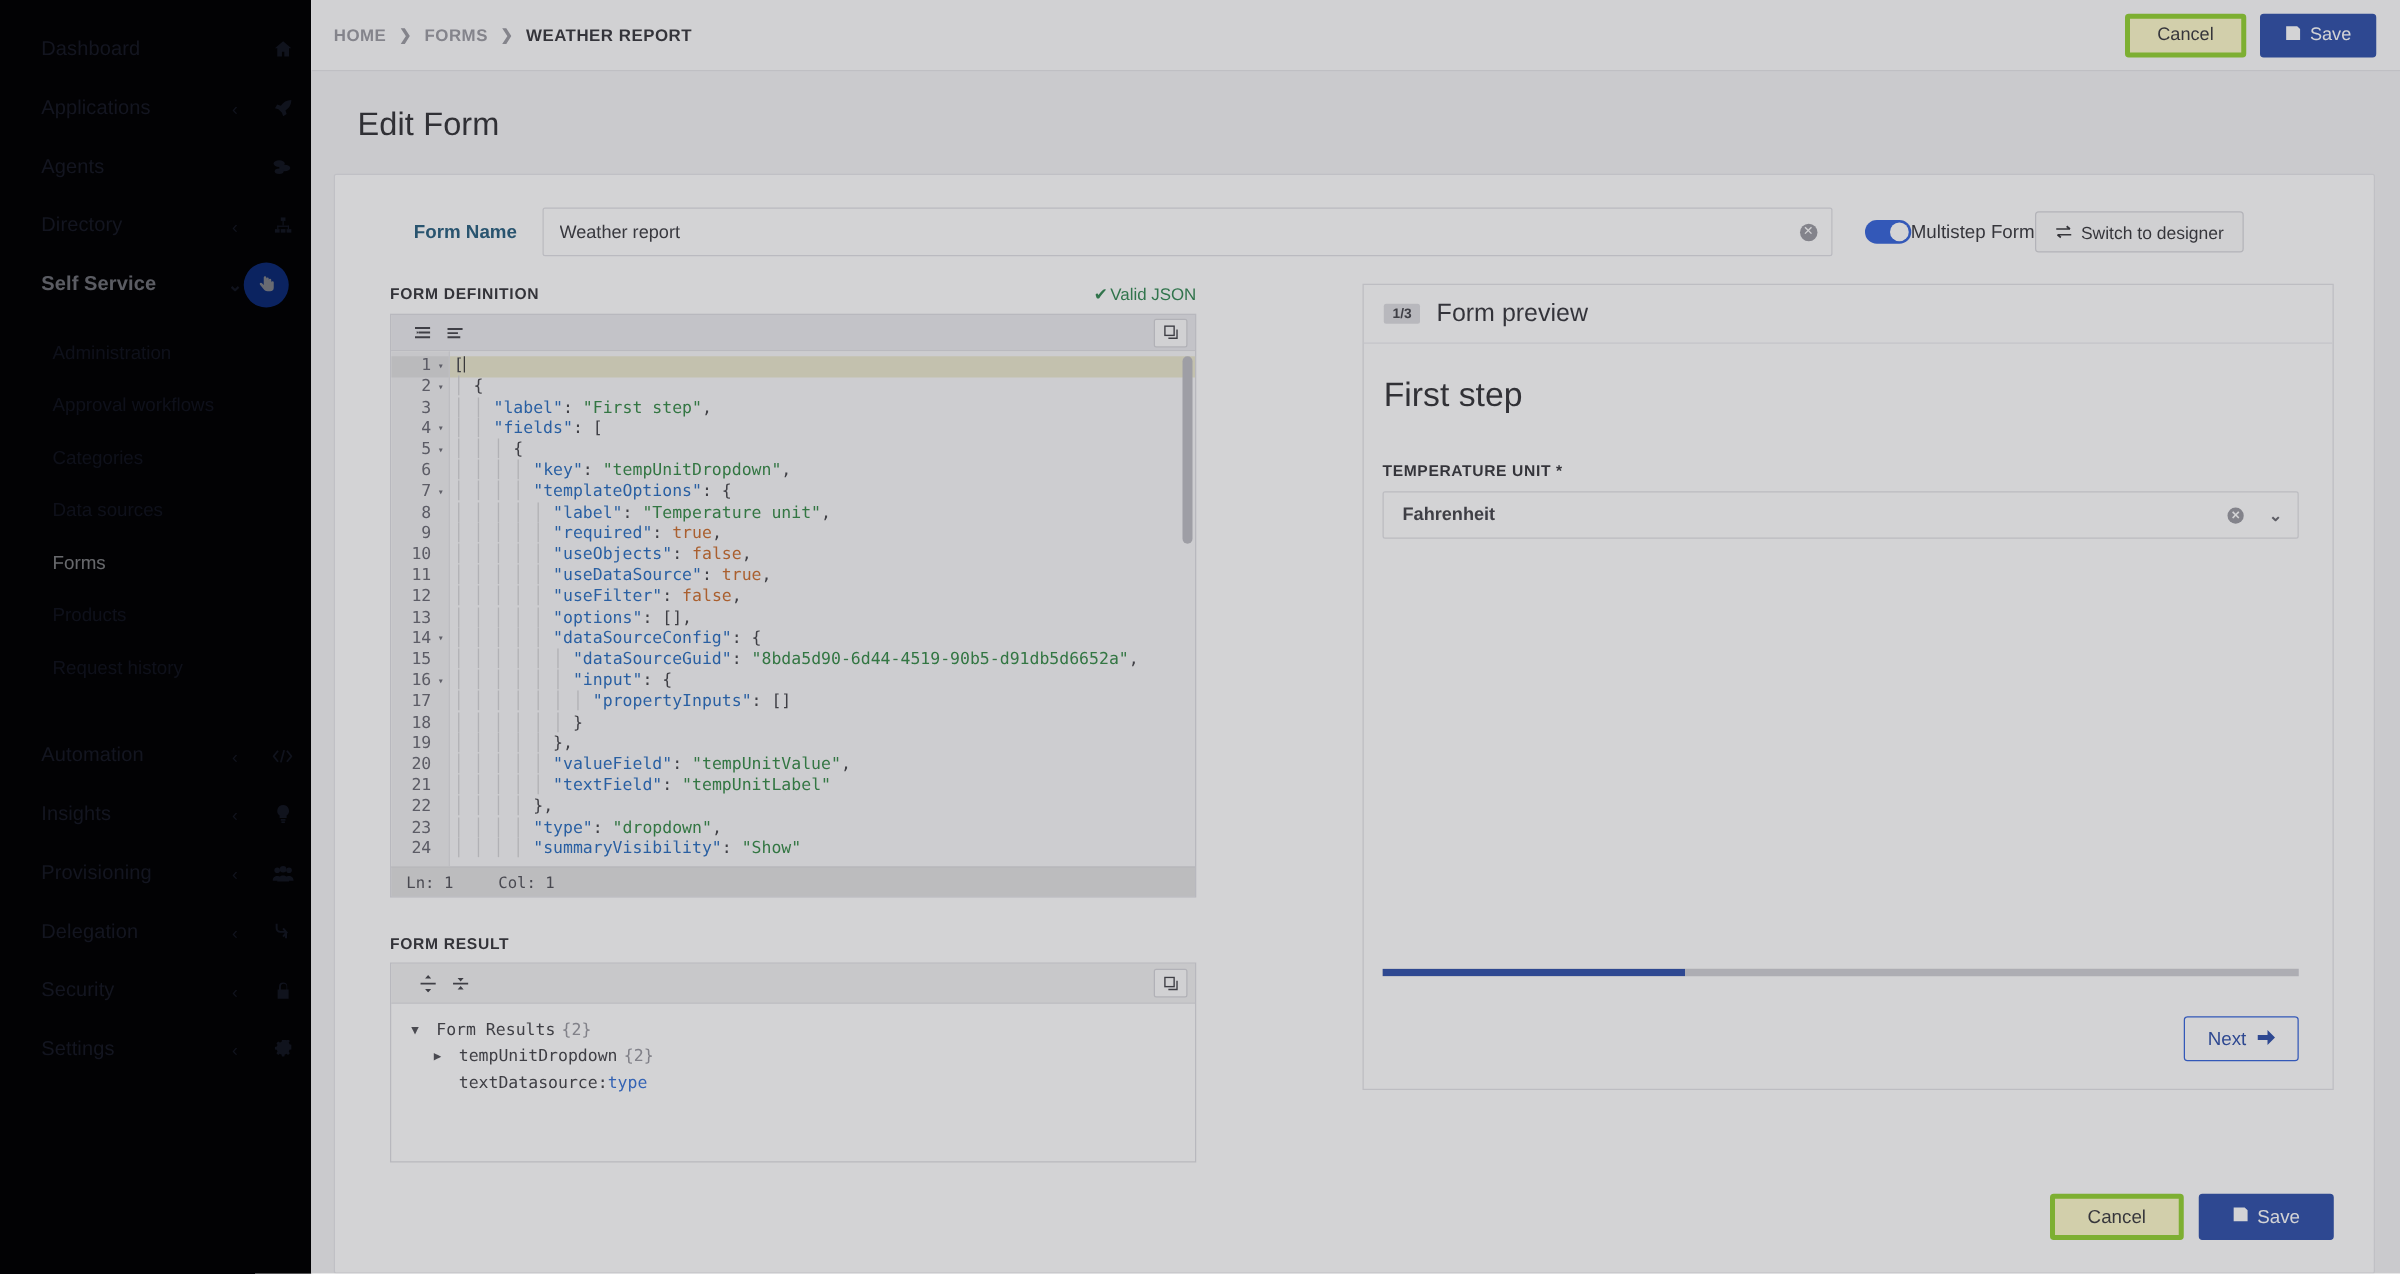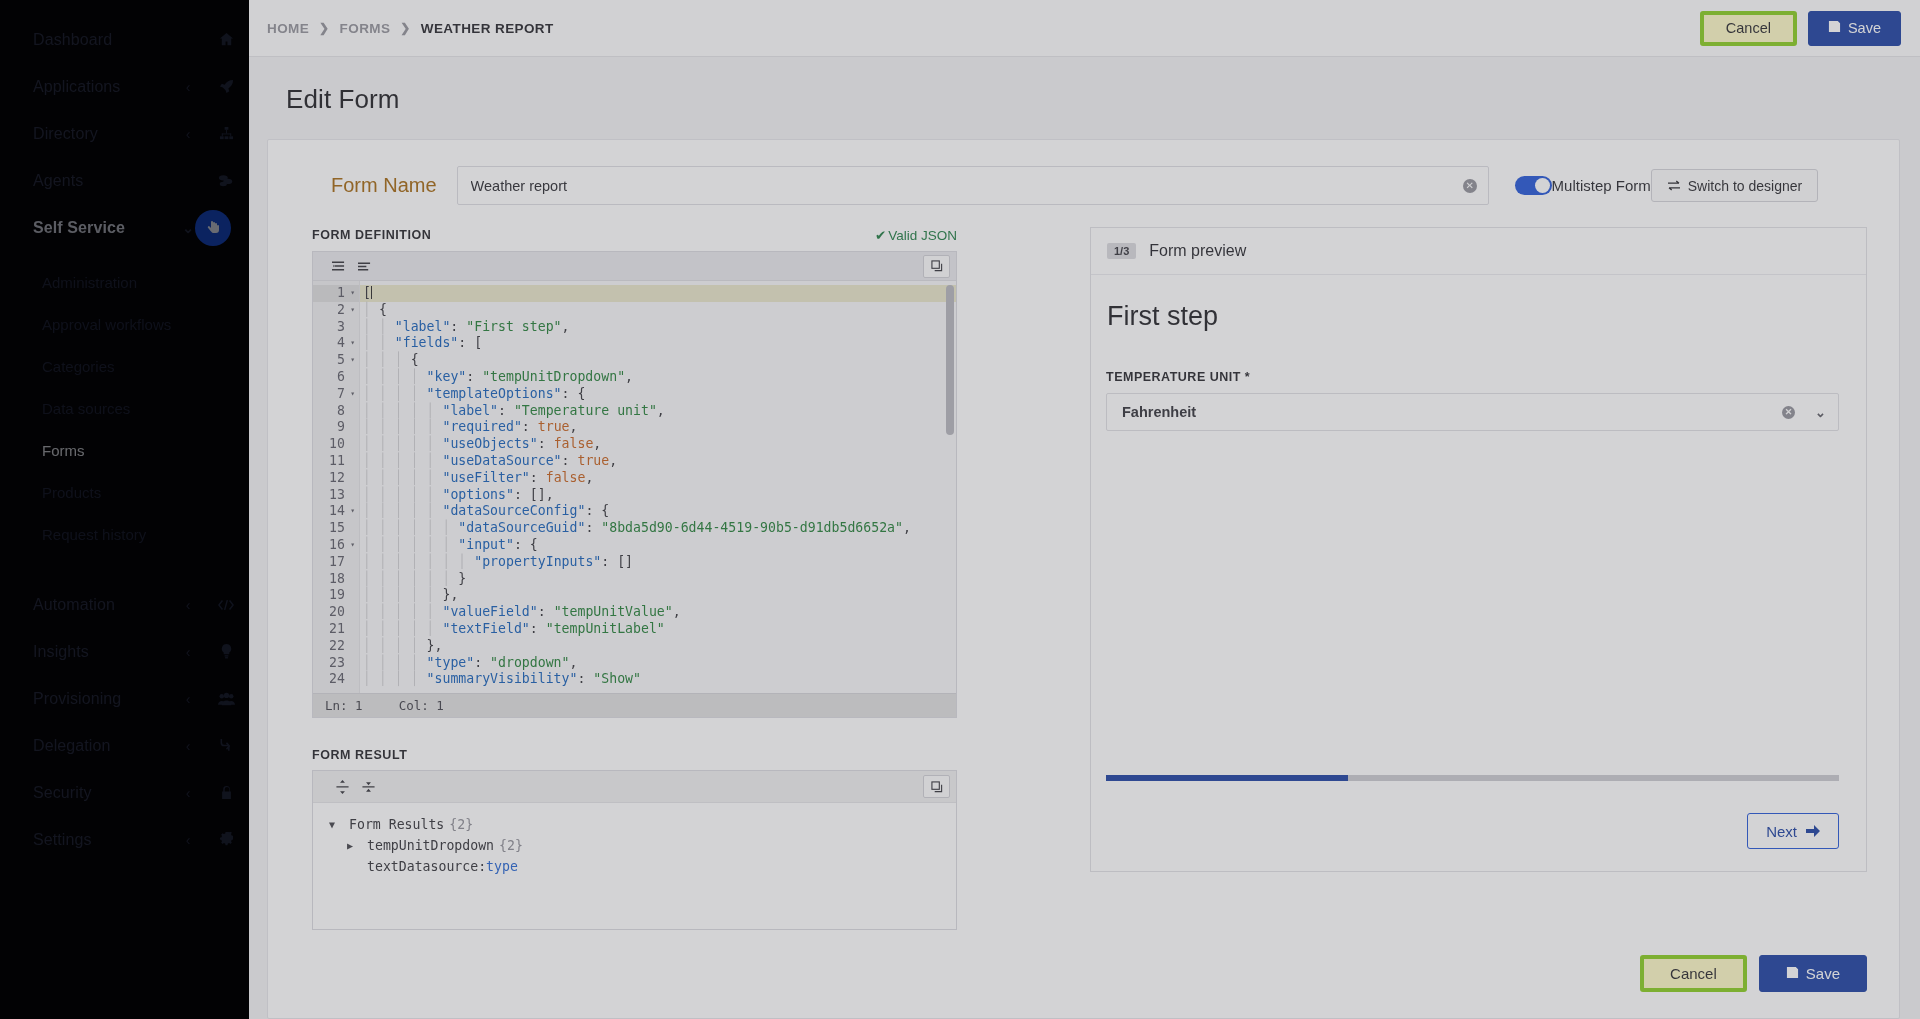--- a/index.html
+++ b/index.html
@@ -124,21 +124,21 @@
     display: flex; flex-direction: column;
     overflow: hidden;
   }
 
   
   #formname-row {
     margin: 26px 32px 0 44px;
     display: flex; align-items: center; gap: 0;
   }
   .fn-label {
-    font-size: 20px; font-weight: 400; color: #a16207;
+    font-size: 15px; font-weight: 700; color: #0c4a6e;
     padding: 0 19px 0 18px;
     height: 39px; display: flex; align-items: center;
     border: 1px solid transparent;
   }
   .fn-input-wrap {
     flex: 1; max-width: 1032px;
     position: relative;
     height: 39px;
   }
   .fn-input {
@@ -303,21 +303,21 @@
     height: 47px; flex: 0 0 47px;
     border-bottom: 1px solid #eaeaee;
     display: flex; align-items: center;
     padding-left: 16px; gap: 13px;
   }
   .step-badge {
     background: #d9d9dd; color: #2c2c33;
     font-size: 11px; font-weight: 700;
     padding: 2px 7px; border-radius: 2px;
   }
-  .preview-title { font-size: 16px; color: #1b1b21; }
+  .preview-title { font-size: 20px; color: #1b1b21; }
   .preview-body { flex: 1; padding: 26px 27px 0 15px; min-height: 0; }
   .step-title { font-size: 27px; color: #17171c; font-weight: 400; padding-left: 1px; }
   .field-label {
     margin-top: 38px;
     font-size: 12.5px; font-weight: 700; color: #1c1c22;
     letter-spacing: .5px;
   }
   .select-wrap {
     margin-top: 9px;
     height: 38px; border: 1px solid #dedee2;
@@ -384,49 +384,49 @@
           </svg>
       </span>
     </div>
 
     <div class="nav-item">
       <span class="nav-label">Applications</span>
       <span class="nav-caret">‹</span>
       <span class="nav-icon">
         <svg width="15" height="15" viewBox="0 0 16 16" fill="#242a41">
             <path d="M15 1c-4 0-7 2-9 5L3 5 1 8l3 1 3 3 1 3 3-2-1-3c3-2 5-5 5-9z"></path>
+          </svg>
+      </span>
+    </div>
+
+    <div class="nav-item">
+      <span class="nav-label">Agents</span>
+      <span class="nav-caret"></span>
+      <span class="nav-icon">
+        <svg width="16" height="15" viewBox="0 0 18 16" fill="#242a41">
+            <ellipse cx="6" cy="5" rx="5" ry="3"></ellipse>
+            <ellipse cx="11" cy="9" rx="5" ry="3"></ellipse>
+            <ellipse cx="6" cy="12" rx="4" ry="2.5"></ellipse>
           </svg>
       </span>
     </div>
 
     <div class="nav-item">
       <span class="nav-label">Directory</span>
       <span class="nav-caret">‹</span>
       <span class="nav-icon">
         <svg width="15" height="15" viewBox="0 0 16 16" fill="#242a41">
             <rect x="6" y="1" width="4" height="3"></rect>
             <rect x="1" y="11" width="4" height="3"></rect>
             <rect x="6" y="11" width="4" height="3"></rect>
             <rect x="11" y="11" width="4" height="3"></rect>
             <rect x="7.5" y="4" width="1" height="4"></rect>
             <rect x="3" y="8" width="10" height="1"></rect>
             <rect x="3" y="8" width="1" height="3"></rect>
             <rect x="12" y="8" width="1" height="3"></rect>
-          </svg>
-      </span>
-    </div>
-
-    <div class="nav-item">
-      <span class="nav-label">Agents</span>
-      <span class="nav-caret"></span>
-      <span class="nav-icon">
-        <svg width="16" height="15" viewBox="0 0 18 16" fill="#242a41">
-            <ellipse cx="6" cy="5" rx="5" ry="3"></ellipse>
-            <ellipse cx="11" cy="9" rx="5" ry="3"></ellipse>
-            <ellipse cx="6" cy="12" rx="4" ry="2.5"></ellipse>
           </svg>
       </span>
     </div>
 
     <div class="nav-item active-parent">
       <span class="nav-label">Self Service</span>
       <span class="nav-caret">⌄</span>
       <span class="nav-icon"></span>
       <span class="nav-pill">
         <svg width="16" height="16" viewBox="0 0 16 16" fill="#e9eefc">

